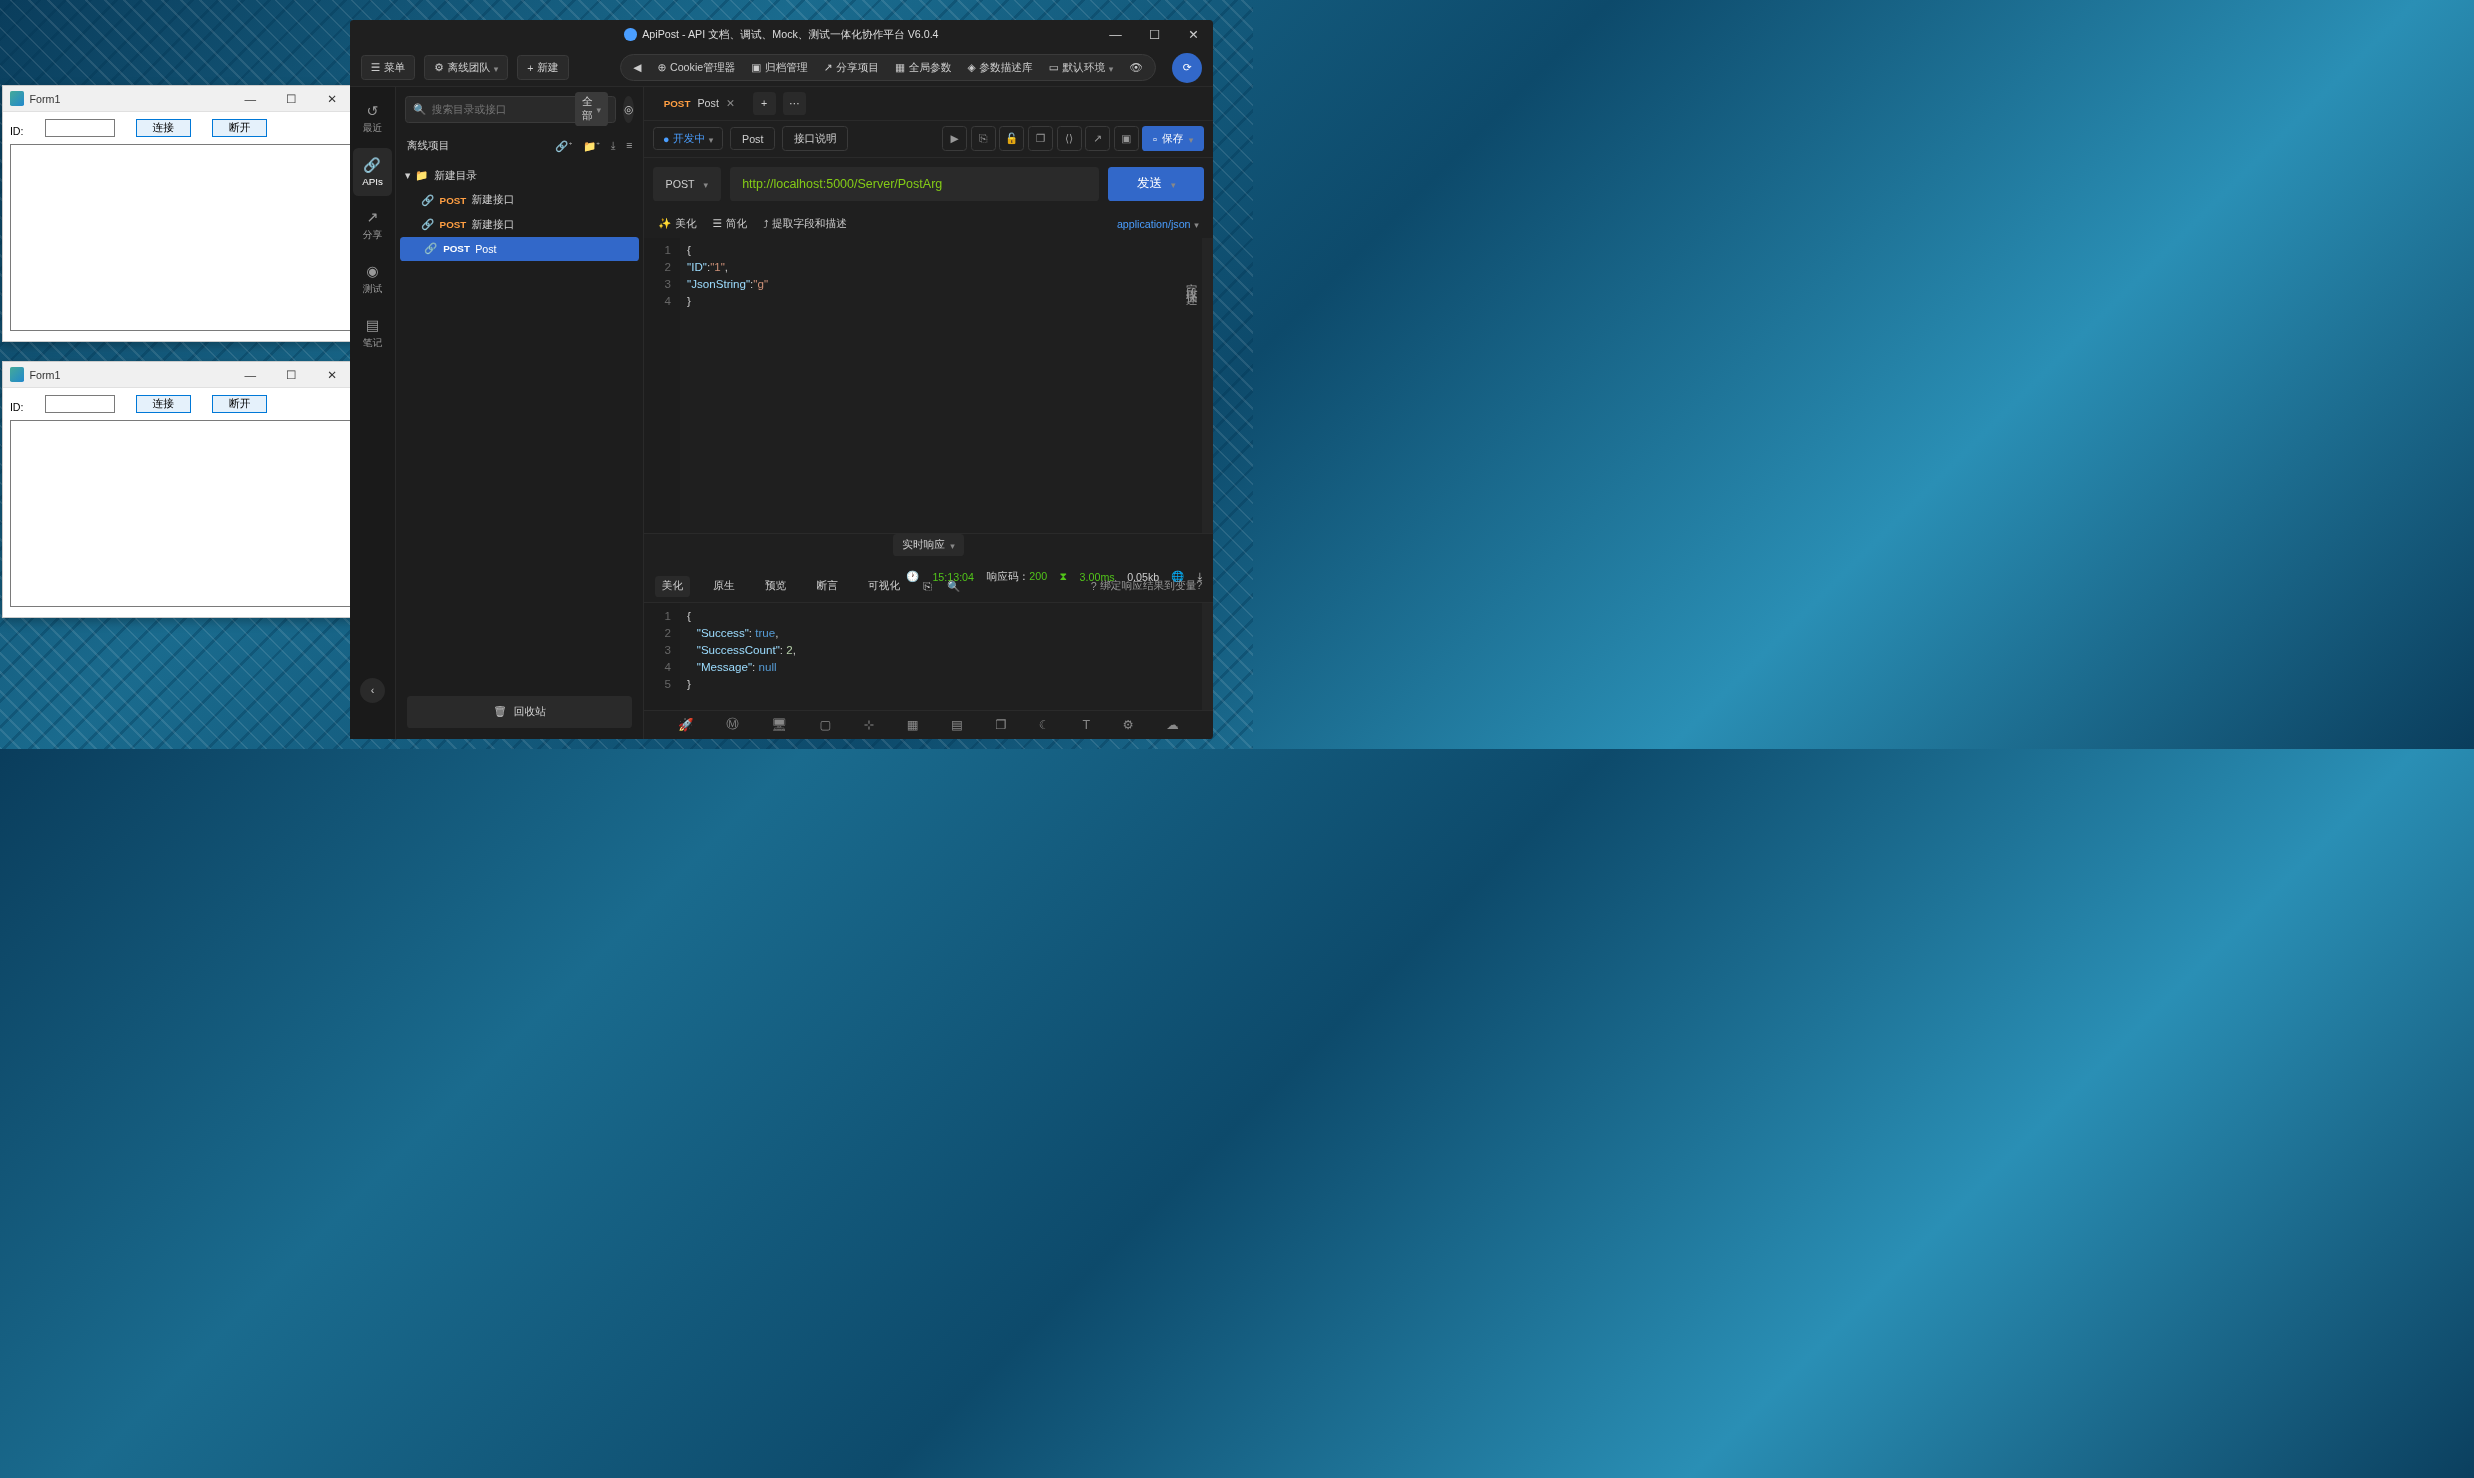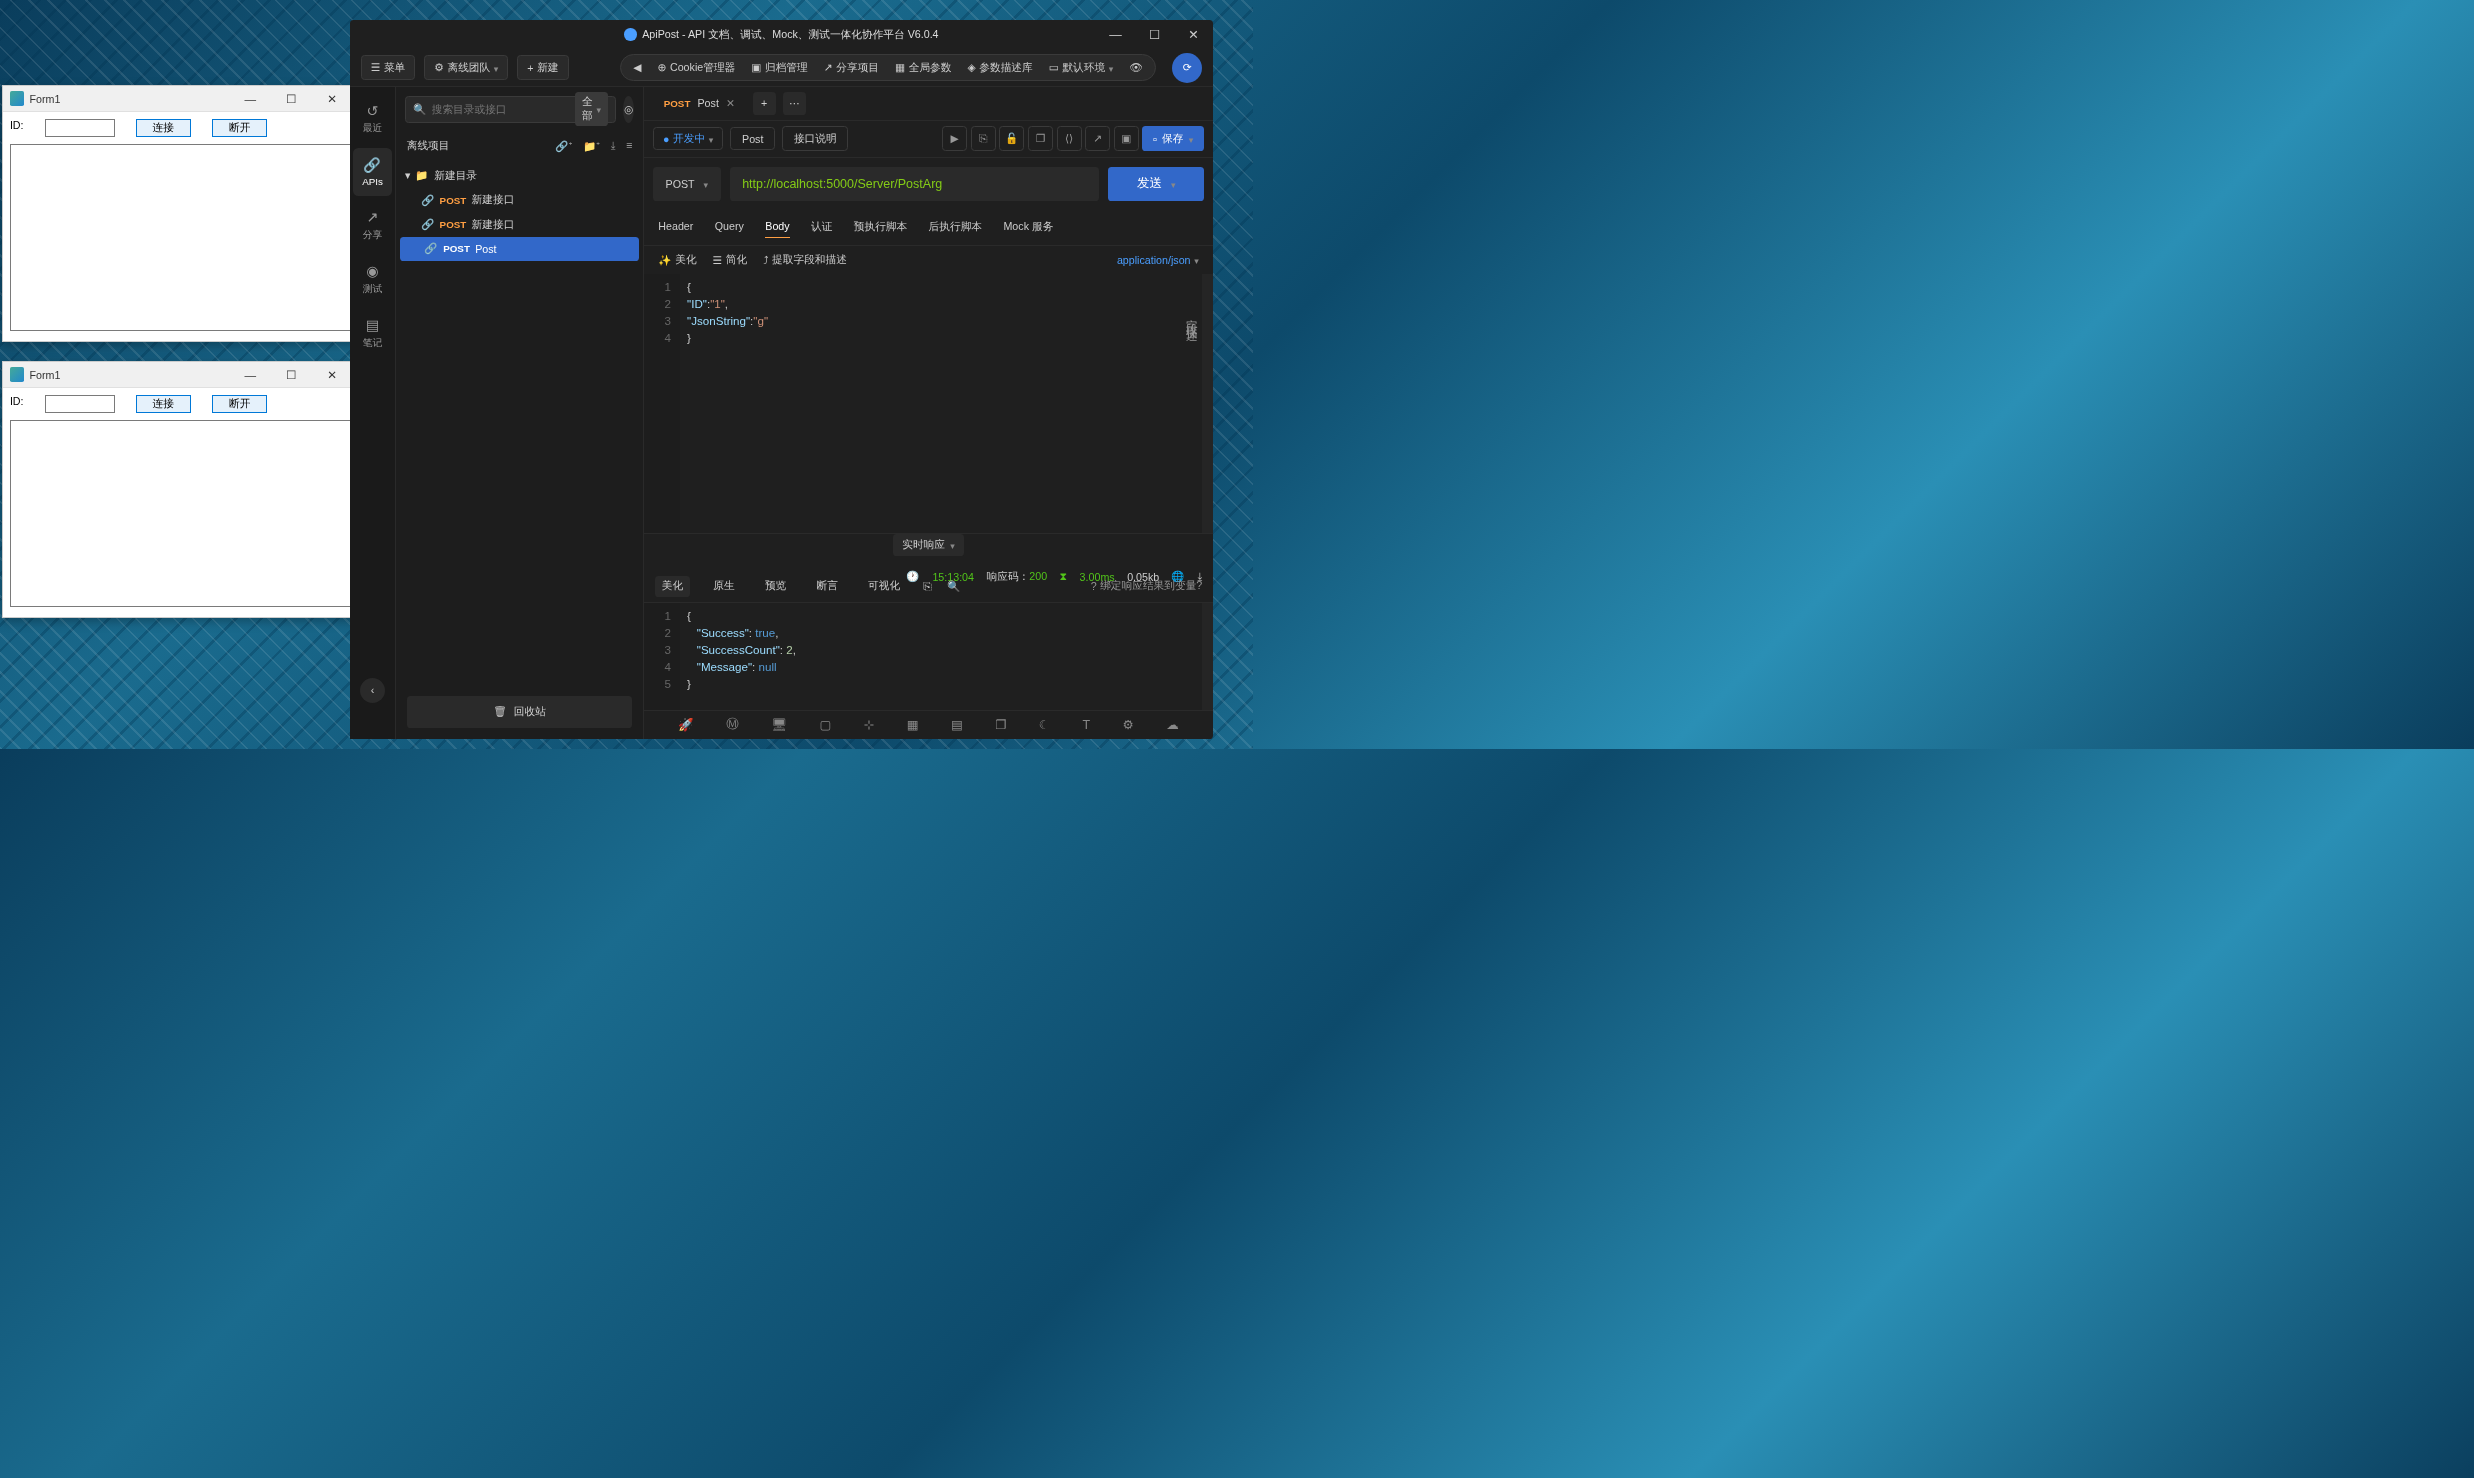--- a/index.html
+++ b/index.html
@@ -8,21 +8,21 @@
 
 
 .form-window { position: absolute; background: #fff; border: 0.9px solid #ccc; box-shadow: 0 3.6px 10.7px rgba(0,0,0,0.3); font-size: 10.7px; margin-top: 48px; }
 .form-window.one { left: 1.8px; top: 37px; width: 359px; height: 257px; }
 .form-window.two { left: 1.8px; top: 313px; width: 359px; height: 257px; }
 .form-titlebar { height: 26px; background: #f0f0f0; display: flex; align-items: center; padding: 0 7.1px; border-bottom: 0.9px solid #e0e0e0; }
 .form-icon { width: 14.3px; height: 14.3px; background: linear-gradient(135deg,#4a9,#28c); margin-right: 5.3px; border-radius: 1.8px; }
 .form-title { flex: 1; font-size: 10.7px; color: #333; }
 .form-winbtn { width: 41px; height: 26px; display: flex; align-items: center; justify-content: center; color: #333; font-size: 11.6px; cursor: pointer; }
 .form-content { padding: 7.1px; }
-.form-row { display: flex; align-items: flex-start; gap: 21px; margin-bottom: 7.1px; }
+.form-row { display: flex; align-items: flex-end; gap: 21px; margin-bottom: 7.1px; }
 .form-label { font-size: 10.7px; }
 .form-input { width: 70px; height: 18px; border: 0.9px solid #7a7a7a; }
 .form-btn { padding: 0.9px 16px; border: 0.9px solid #0078d7; background: #e5f1fb; font-size: 10.7px; cursor: pointer; }
 .form-btn.conn { border: 1.8px solid #0078d7; }
 .form-textarea { width: 344px; height: 187px; border: 0.9px solid #7a7a7a; resize: none; font-size: 10.7px; }
 
 
 .apipost { position: absolute; left: 350px; top: 19.6px; width: 863px; height: 719px; background: #1f1f1f; border-radius: 3.6px; display: flex; flex-direction: column; color: #cfcfcf; font-size: 10.7px; }
 .ap-titlebar { height: 30px; display: flex; align-items: center; justify-content: center; position: relative; }
 .ap-logo { width: 12.5px; height: 12.5px; background: #4a9eff; border-radius: 50%; margin-right: 5.3px; }
@@ -334,29 +334,20 @@
           <span>POST</span>
           <span class="chevron"></span>
         </div>
         <input class="ap-url-input" value="http://localhost:5000/Server/PostArg" style="">
         <div class="ap-send">
           <span>发送</span>
           <span class="chevron" style="color:#fff"></span>
         </div>
       </div>
 
-      <div class="ap-reqtabs">
-        <div class="ap-reqtab">Header</div>
-        <div class="ap-reqtab">Query</div>
-        <div class="ap-reqtab active">Body</div>
-        <div class="ap-reqtab">认证</div>
-        <div class="ap-reqtab">预执行脚本</div>
-        <div class="ap-reqtab">后执行脚本</div>
-        <div class="ap-reqtab">Mock 服务</div>
-      </div>
 
       <div class="ap-bodytools">
         <div class="ap-bodytool">
             <span>✨</span>
             <span>美化</span>
           </div>
         <div class="ap-bodytool">
             <span>☰</span>
             <span>简化</span>
           </div>

